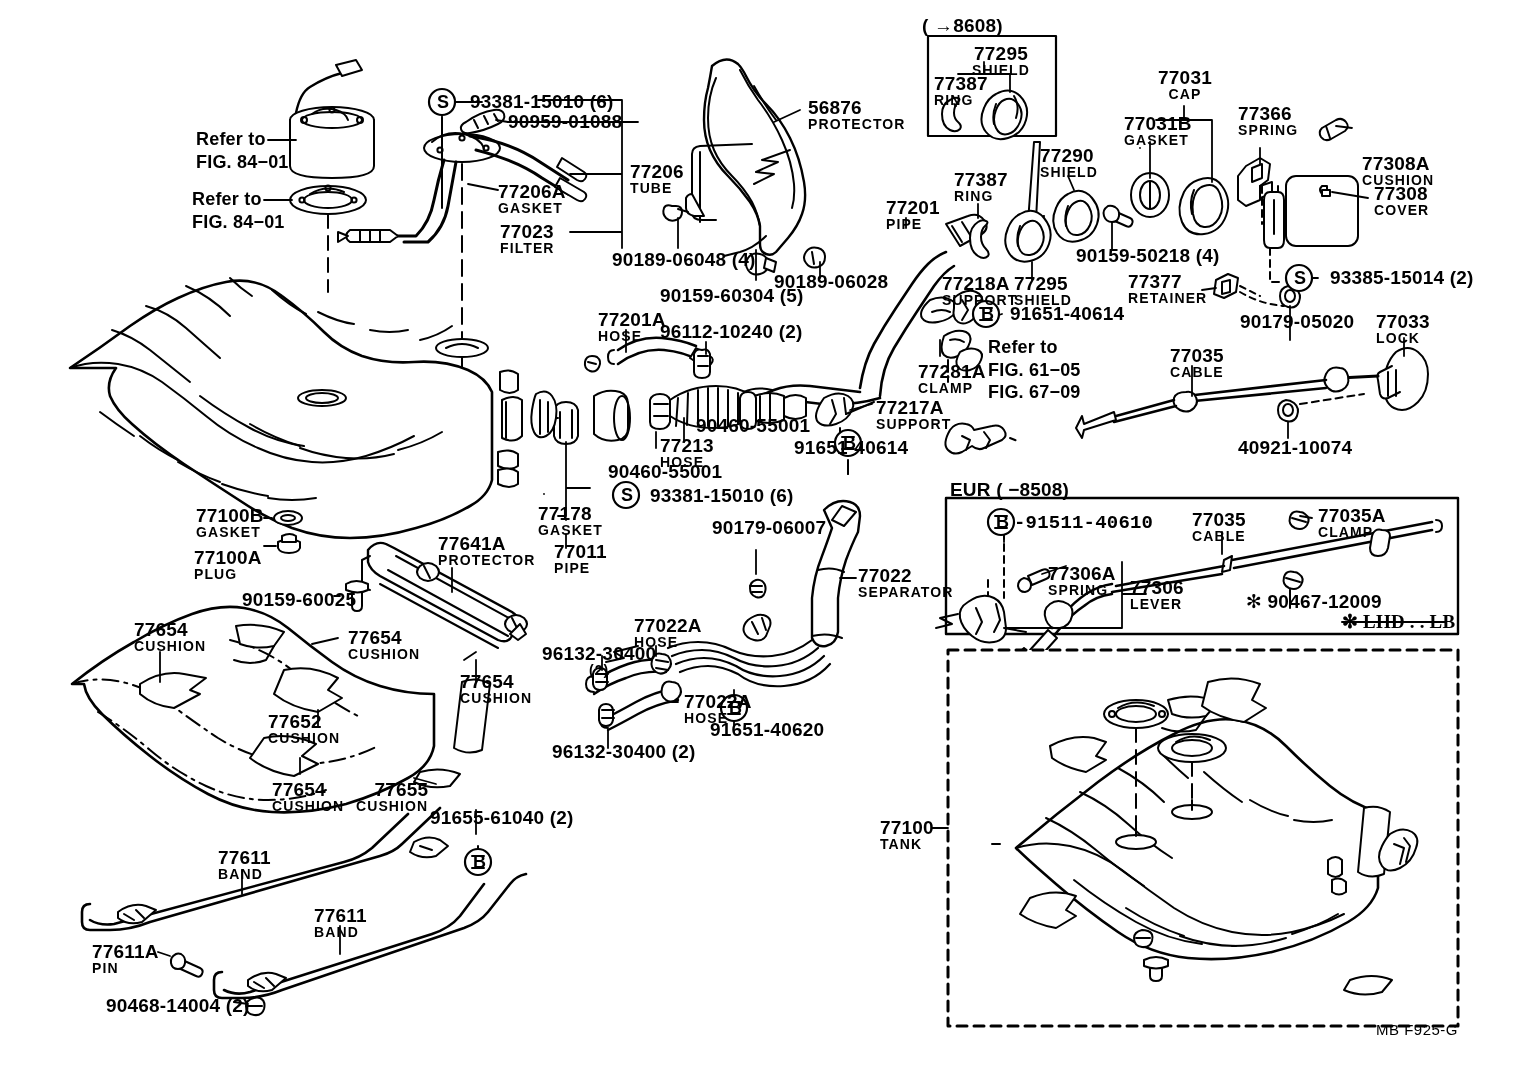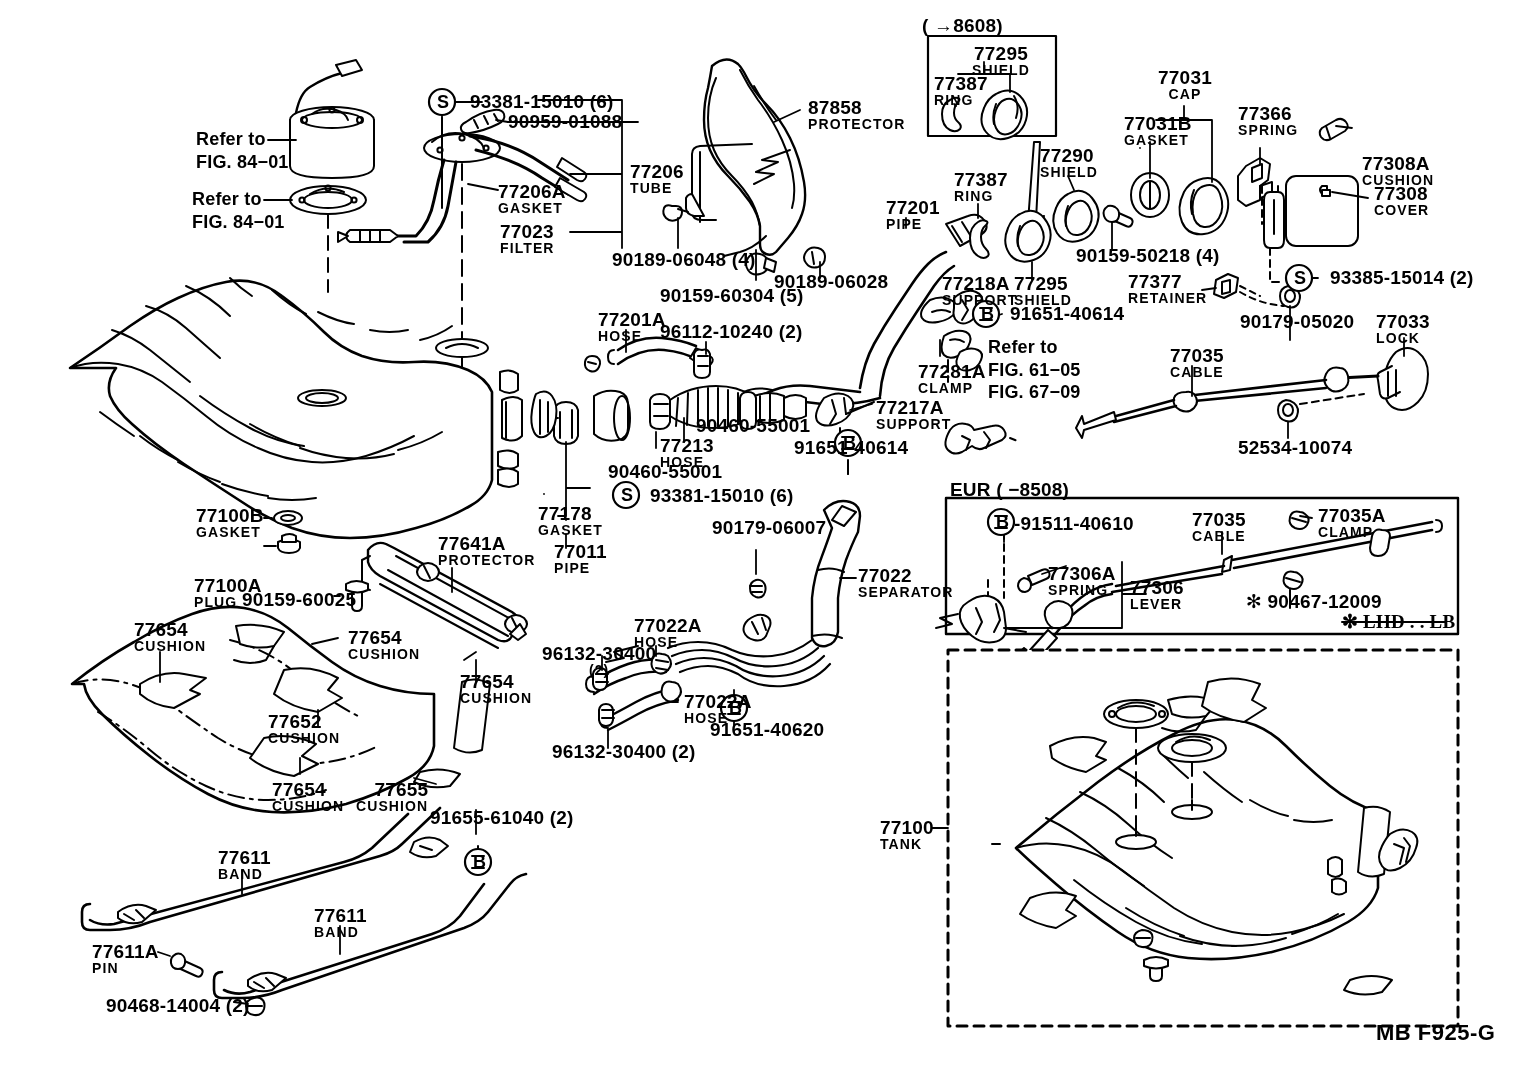--- a/index.html
+++ b/index.html
@@ -18,21 +18,21 @@
   .lbl{
     position:absolute;
     white-space:nowrap;
     font-weight:bold;
     letter-spacing:.2px;
     line-height:1.0;
   }
   .num{font-size:19px;font-weight:bold;}
   .sub{font-size:14px;font-weight:bold;letter-spacing:1.1px;}
   .refer{font-size:18px;font-weight:bold;line-height:1.25;}
-  .code{font-size:22px;font-weight:bold;letter-spacing:.5px;}
+  .code{font-size:15px;font-weight:normal;letter-spacing:.5px;}
   .ctr{text-align:center;}
 </style>
 </head>
 <body>
 
 <div id="sheet">
 
   <svg class="art" viewBox="0 0 1536 1082">
     <g fill="none" stroke="#000" stroke-width="2" stroke-linejoin="round" stroke-linecap="round">
 
@@ -658,21 +658,21 @@
   <div class="lbl" style="left:498px;top:182px;">
     <div class="num">77206A</div>
     <div class="sub">GASKET</div>
   </div>
   <div class="lbl" style="left:500px;top:222px;">
     <div class="num">77023</div>
     <div class="sub">FILTER</div>
   </div>
 
   <div class="lbl" style="left:808px;top:98px;">
-    <div class="num">87858</div>
+    <div class="num">56876</div>
     <div class="sub">PROTECTOR</div>
   </div>
 
   <span class="lbl num" style="left:612px;top:250px;">90189-06048 (4)</span>
   <span class="lbl num" style="left:774px;top:272px;">90189-06028</span>
   <span class="lbl num" style="left:660px;top:286px;">90159-60304 (5)</span>
 
   <div class="lbl" style="left:886px;top:198px;">
     <div class="num">77201</div>
     <div class="sub">PIPE</div>
@@ -736,21 +736,21 @@
   <span class="lbl num" style="left:1240px;top:312px;">90179-05020</span>
 
   <div class="lbl" style="left:1376px;top:312px;">
     <div class="num">77033</div>
     <div class="sub">LOCK</div>
   </div>
   <div class="lbl" style="left:1170px;top:346px;">
     <div class="num">77035</div>
     <div class="sub">CABLE</div>
   </div>
-  <span class="lbl num" style="left:1238px;top:438px;">52534-10074</span>
+  <span class="lbl num" style="left:1238px;top:438px;">40921-10074</span>
 
   <div class="lbl" style="left:598px;top:310px;">
     <div class="num">77201A</div>
     <div class="sub">HOSE</div>
   </div>
   <span class="lbl num" style="left:660px;top:322px;">96112-10240 (2)</span>
 
   <div class="lbl" style="left:918px;top:362px;">
     <div class="num">77281A</div>
     <div class="sub">CLAMP</div>
@@ -772,21 +772,21 @@
   <div class="lbl refer" style="left:988px;top:336px;">
     <div>Refer to</div>
     <div>FIG. 61−05</div>
     <div>FIG. 67−09</div>
   </div>
 
   <div class="lbl" style="left:196px;top:506px;">
     <div class="num">77100B</div>
     <div class="sub">GASKET</div>
   </div>
-  <div class="lbl" style="left:194px;top:548px;margin-top:28px;">
+  <div class="lbl" style="left:194px;top:548px;">
     <div class="num">77100A</div>
     <div class="sub">PLUG</div>
   </div>
   <div class="lbl" style="left:538px;top:504px;">
     <div class="num">77178</div>
     <div class="sub">GASKET</div>
   </div>
   <div class="lbl" style="left:554px;top:542px;">
     <div class="num">77011</div>
     <div class="sub">PIPE</div>
@@ -851,21 +851,21 @@
     <div class="num">77611</div>
     <div class="sub">BAND</div>
   </div>
   <div class="lbl" style="left:92px;top:942px;">
     <div class="num">77611A</div>
     <div class="sub">PIN</div>
   </div>
   <span class="lbl num" style="left:106px;top:996px;">90468-14004 (2)</span>
 
   <span class="lbl num" style="left:950px;top:480px;">EUR (          −8508)</span>
-  <span class="lbl num" style="left:1014px;top:514px;">-91511-40610</span>
+  <span class="lbl num" style="left:1014px;top:514px;font-family:Liberation Mono, monospace;">-91511-40610</span>
   <div class="lbl" style="left:1048px;top:548px;margin-top:16px;">
     <div class="num">77306A</div>
     <div class="sub">SPRING</div>
   </div>
   <div class="lbl" style="left:1130px;top:578px;">
     <div class="num">77306</div>
     <div class="sub">LEVER</div>
   </div>
   <div class="lbl" style="left:1192px;top:510px;">
     <div class="num">77035</div>

